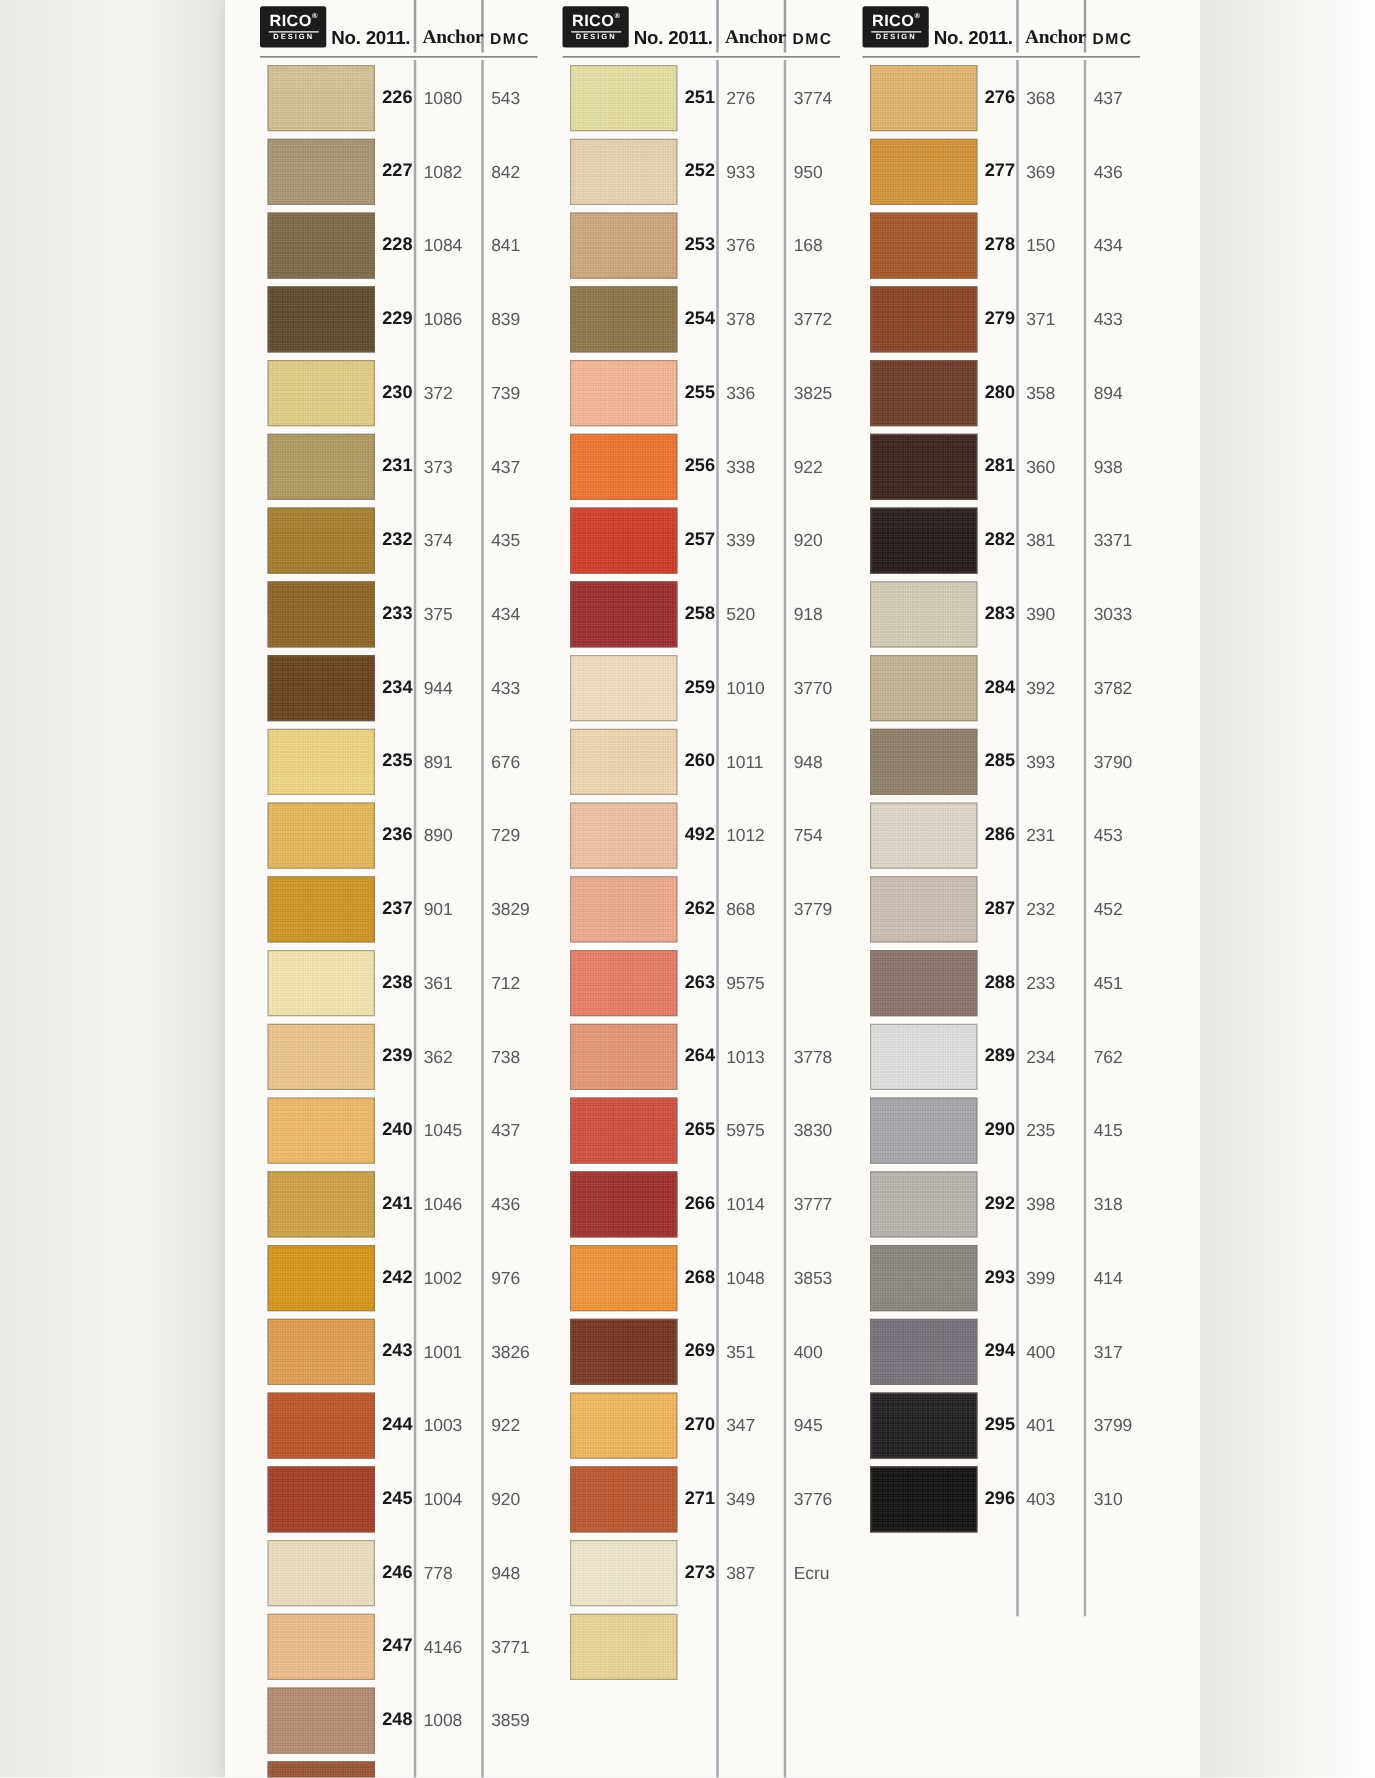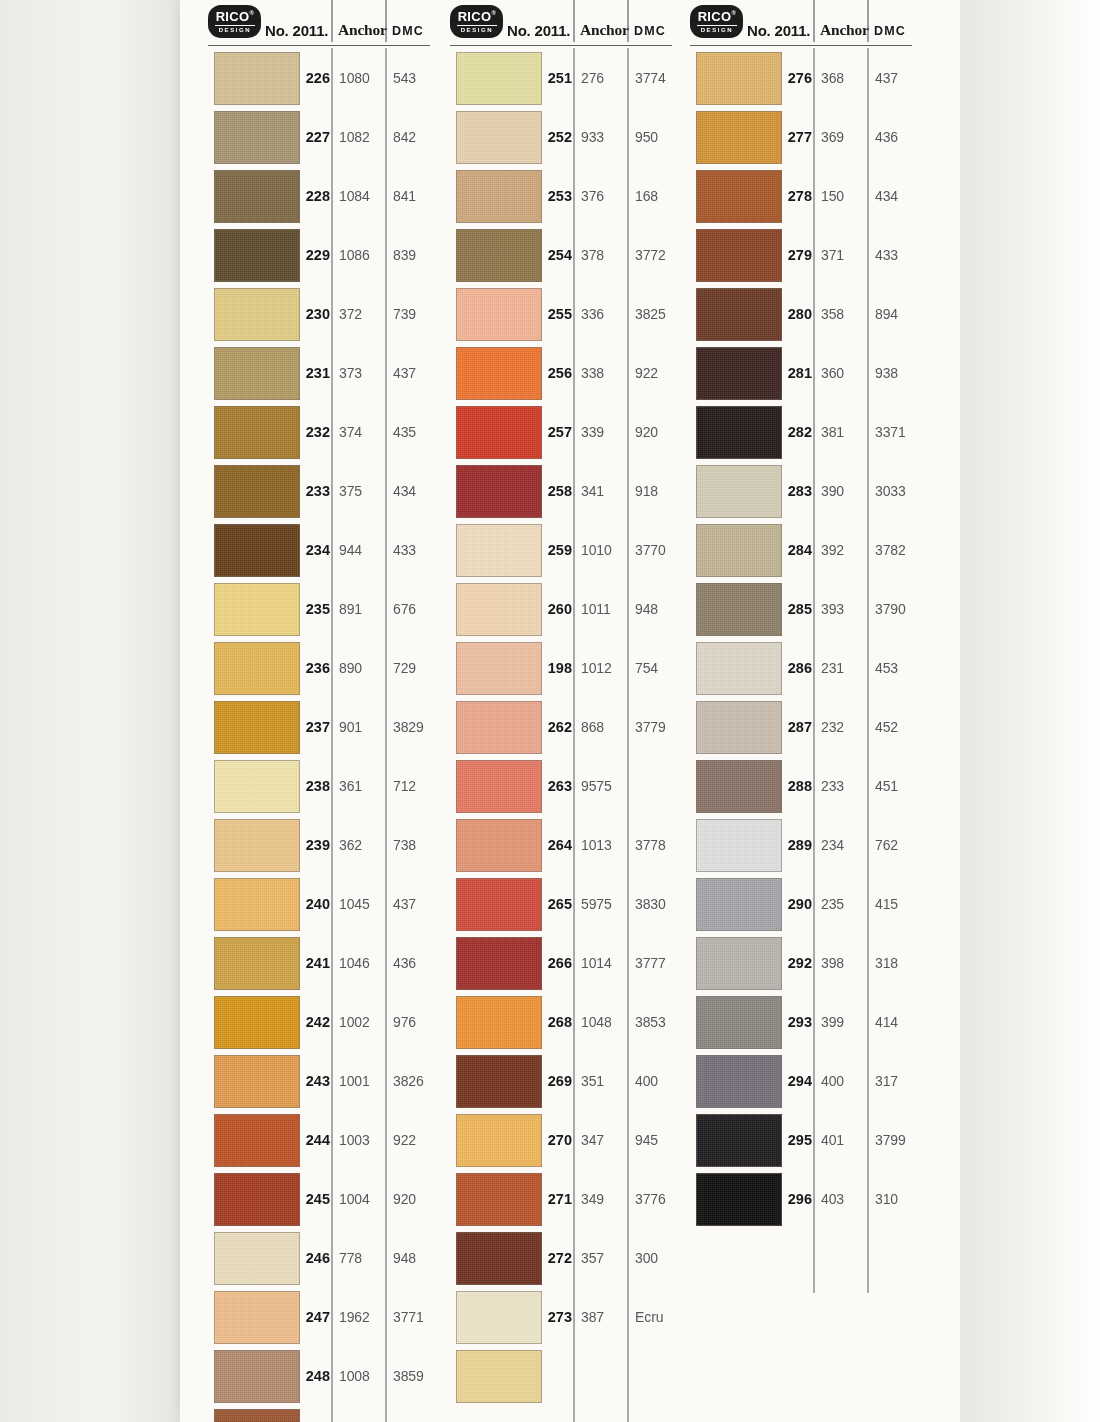--- a/index.html
+++ b/index.html
@@ -66,21 +66,21 @@
   .col-header {
     height: 48px;
     position: relative;
     display: flex;
     align-items: flex-end;
   }
   .rico-logo {
     width: 53px;
     height: 33px;
     background: #1c1c1c;
-    border-radius: 13px;
+    border-radius: 2px;
     color: #ffffff;
     display: flex;
     flex-direction: column;
     align-items: center;
     justify-content: center;
     position: absolute;
     left: 8px;
     top: 5px;
     line-height: 1;
   }
@@ -403,21 +403,21 @@
           </div>
           <div class="rico-no">246</div>
           <div class="anchor-no">778</div>
           <div class="dmc-no">948</div>
         </div>
         <div class="row">
           <div class="swatch" style="background: rgb(240, 191, 141);">
             <div class="tex"></div>
           </div>
           <div class="rico-no">247</div>
-          <div class="anchor-no">1962</div>
+          <div class="anchor-no">4146</div>
           <div class="dmc-no">3771</div>
         </div>
         <div class="row">
           <div class="swatch" style="background: rgb(181, 138, 112);">
             <div class="tex"></div>
           </div>
           <div class="rico-no">248</div>
           <div class="anchor-no">1008</div>
           <div class="dmc-no">3859</div>
         </div>
@@ -499,21 +499,21 @@
           </div>
           <div class="rico-no">257</div>
           <div class="anchor-no">339</div>
           <div class="dmc-no">920</div>
         </div>
         <div class="row">
           <div class="swatch" style="background: rgb(156, 44, 44);">
             <div class="tex"></div>
           </div>
           <div class="rico-no">258</div>
-          <div class="anchor-no">341</div>
+          <div class="anchor-no">520</div>
           <div class="dmc-no">918</div>
         </div>
         <div class="row">
           <div class="swatch" style="background: rgb(241, 221, 192);">
             <div class="tex"></div>
           </div>
           <div class="rico-no">259</div>
           <div class="anchor-no">1010</div>
           <div class="dmc-no">3770</div>
         </div>
@@ -522,21 +522,21 @@
             <div class="tex"></div>
           </div>
           <div class="rico-no">260</div>
           <div class="anchor-no">1011</div>
           <div class="dmc-no">948</div>
         </div>
         <div class="row">
           <div class="swatch" style="background: rgb(239, 192, 161);">
             <div class="tex"></div>
           </div>
-          <div class="rico-no">198</div>
+          <div class="rico-no">492</div>
           <div class="anchor-no">1012</div>
           <div class="dmc-no">754</div>
         </div>
         <div class="row">
           <div class="swatch" style="background: rgb(237, 168, 142);">
             <div class="tex"></div>
           </div>
           <div class="rico-no">262</div>
           <div class="anchor-no">868</div>
           <div class="dmc-no">3779</div>
@@ -597,28 +597,20 @@
           <div class="anchor-no">347</div>
           <div class="dmc-no">945</div>
         </div>
         <div class="row">
           <div class="swatch" style="background: rgb(185, 84, 42);">
             <div class="tex"></div>
           </div>
           <div class="rico-no">271</div>
           <div class="anchor-no">349</div>
           <div class="dmc-no">3776</div>
-        </div>
-        <div class="row">
-          <div class="swatch" style="background: rgb(110, 50, 33);">
-            <div class="tex"></div>
-          </div>
-          <div class="rico-no">272</div>
-          <div class="anchor-no">357</div>
-          <div class="dmc-no">300</div>
         </div>
         <div class="row">
           <div class="swatch" style="background: rgb(238, 231, 202);">
             <div class="tex"></div>
           </div>
           <div class="rico-no">273</div>
           <div class="anchor-no">387</div>
           <div class="dmc-no">Ecru</div>
         </div>
         <div class="row">

